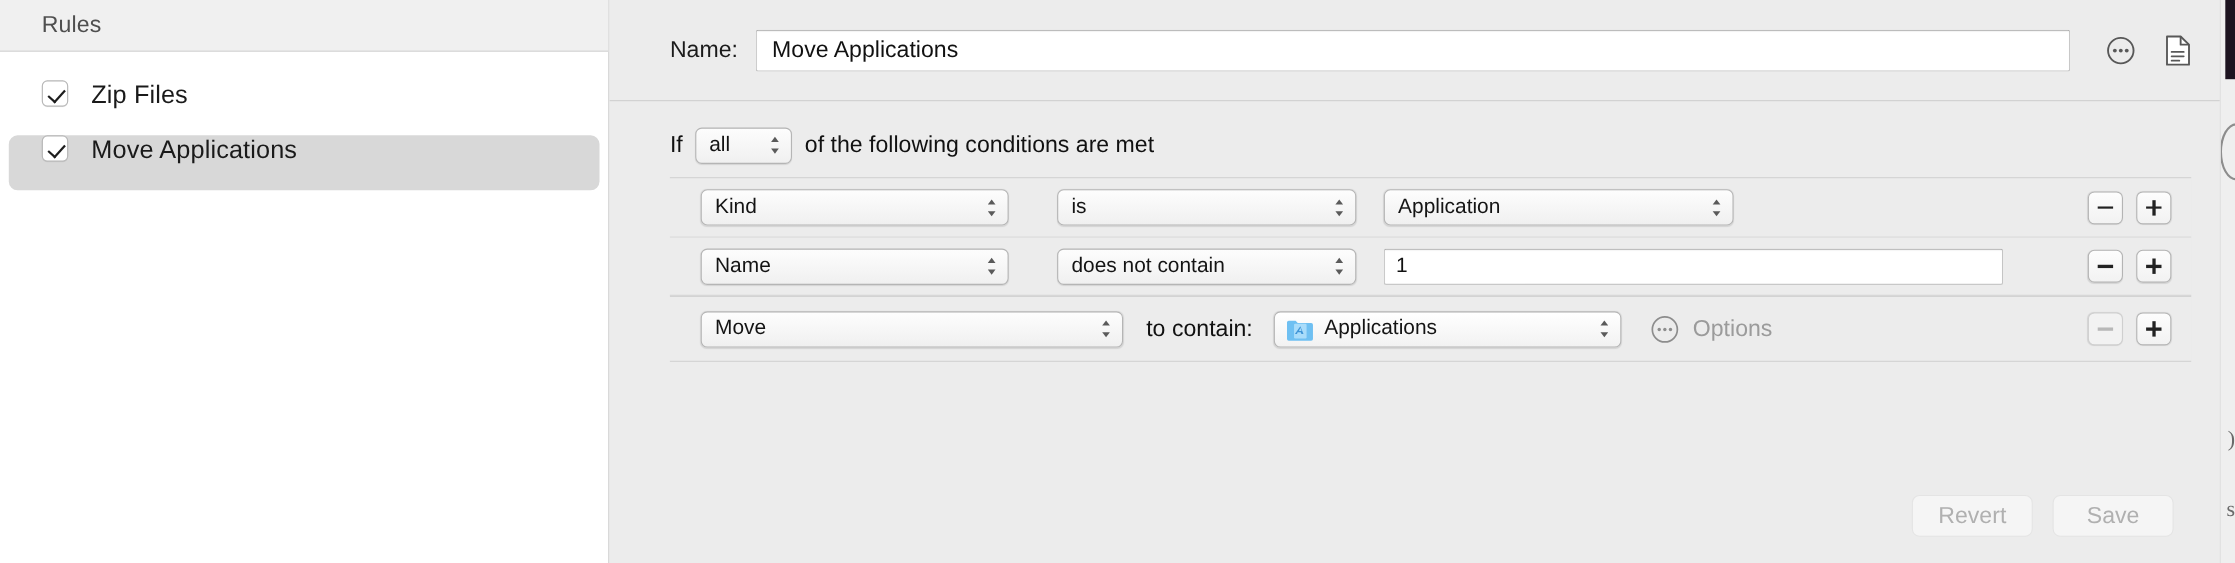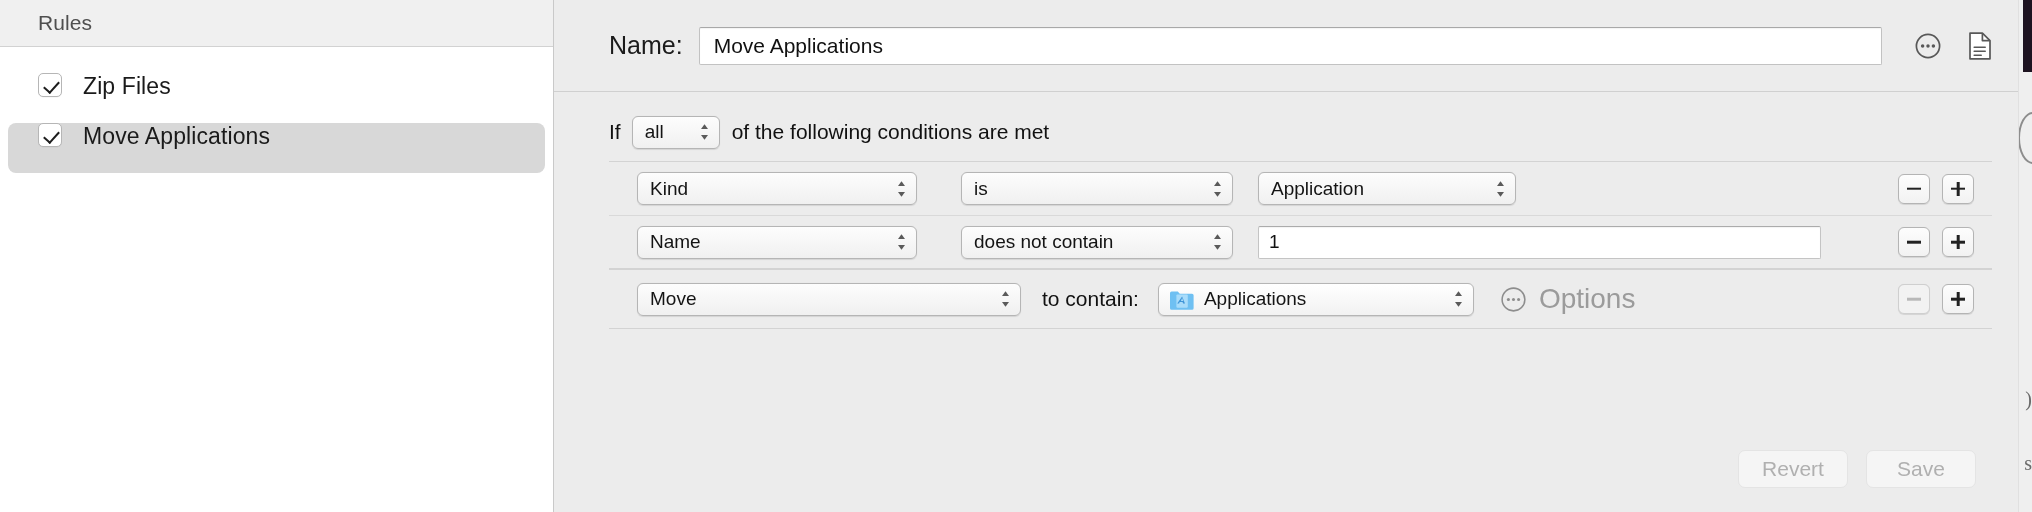--- a/index.html
+++ b/index.html
@@ -102,21 +102,21 @@
 
   .name-bar {
     height: 92px;
     display: flex;
     align-items: center;
     padding: 0 0 0 55px;
     border-bottom: 1.5px solid #d0d0d0;
   }
 
   .name-label {
-    font-size: 25px;
+    font-size: 21px;
     color: #1b1b1b;
     margin-right: 16px;
     white-space: nowrap;
   }
 
   .name-input {
     flex: 1 1 auto;
     height: 38px;
     background: #ffffff;
     border: 1px solid #c2c2c2;
@@ -189,21 +189,21 @@
     height: 53px;
     display: flex;
     align-items: center;
     padding-left: 28px;
     padding-right: 18px;
   }
   .cond-row + .cond-row { border-top: 1.5px solid #d9d9d9; }
 
   .popup.attr   { width: 280px; }
   .popup.oper   { width: 272px; margin-left: 44px; text-align: center; }
-  .popup.val    { width: 258px; margin-left: 25px; }
+  .popup.val    { width: 318px; margin-left: 25px; }
 
   .text-input {
     margin-left: 25px;
     width: 563px;
     height: 33px;
     background: #ffffff;
     border: 1px solid #c4c4c4;
     border-top-color: #ababab;
     border-radius: 2px;
     display: flex;
@@ -259,21 +259,21 @@
   .popup.folder {
     width: 316px; margin-left: 19px; padding-left: 10px;
     background: linear-gradient(#ffffff, #f2f2f2);
   }
   .folder-ico { width: 25px; height: 21px; margin-right: 10px; flex: 0 0 25px; }
 
   .options-grp {
     display: flex; align-items: center; margin-left: 26px; gap: 12px;
   }
   .dots-circle { width: 27px; height: 27px; }
-  .options-label { font-size: 28px; color: #9b9b9b; }
+  .options-label { font-size: 21px; color: #9b9b9b; }
 
   
   .footer {
     position: absolute;
     right: 56px;
     bottom: 24px;
     display: flex;
     gap: 18px;
   }
   .footbtn {

